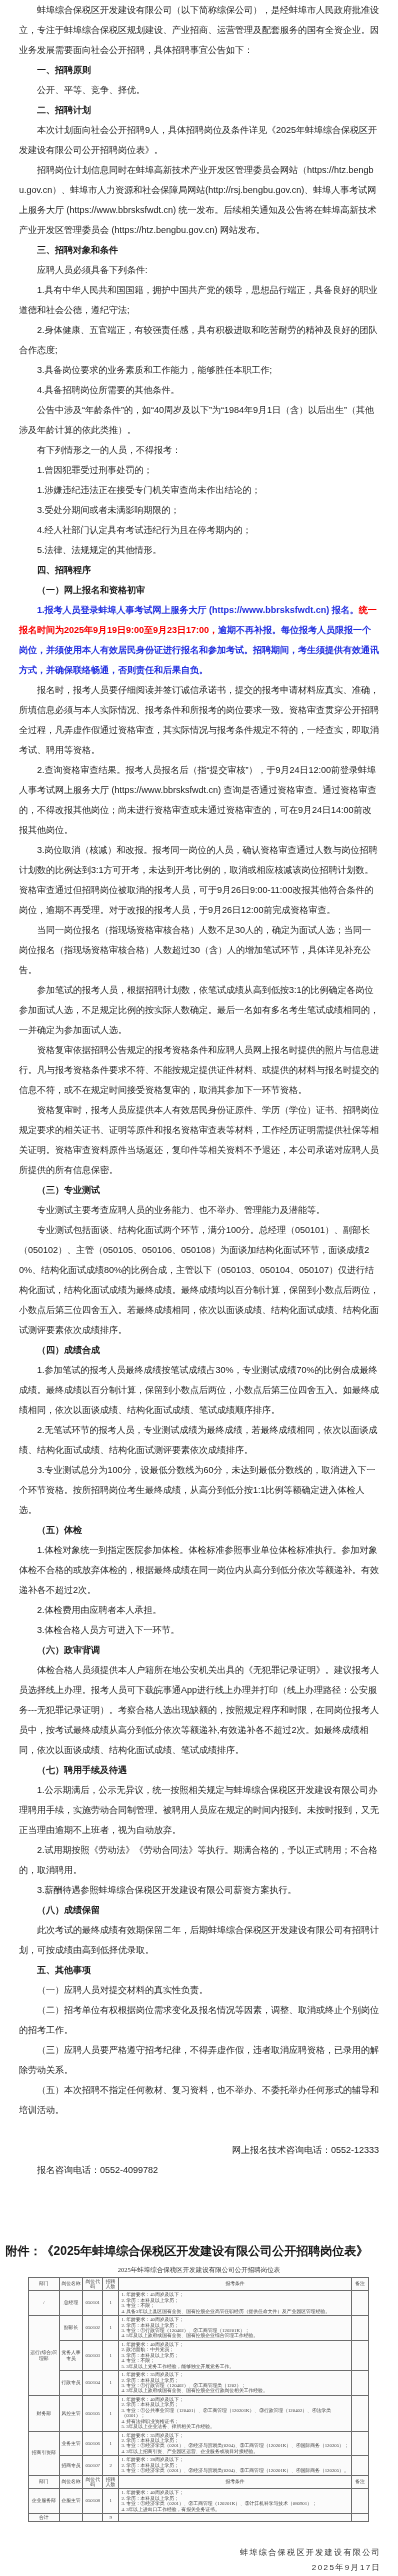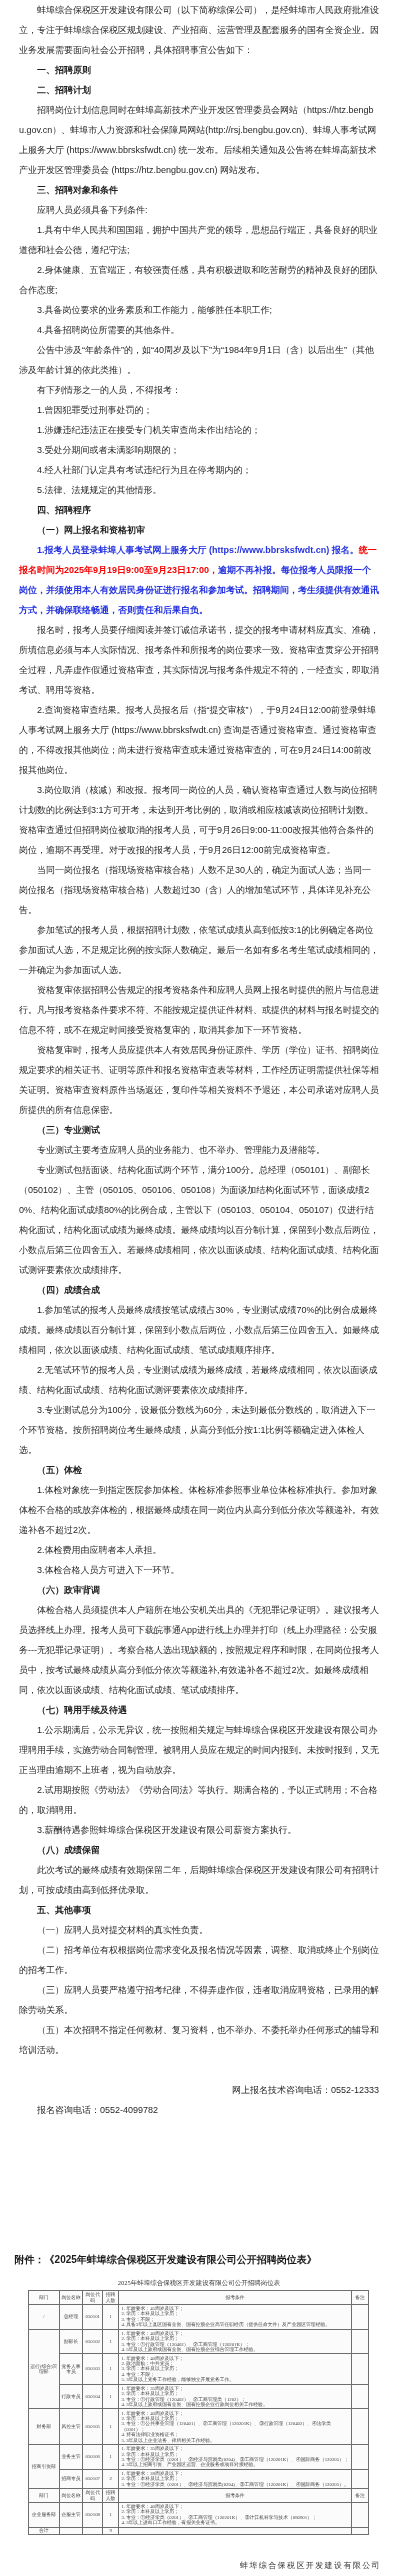--- a/index.html
+++ b/index.html
@@ -18,21 +18,21 @@
   }
   .para.heading { font-weight:bold; color:#1f1f1f; }
   .para.subheading { font-weight:bold; color:#1f1f1f; }
   .para.rich { font-weight:bold; }
   .para.gap-top { margin-top:20px;text-align:right; }
   .seg-blue { color:#2533e0; }
   .seg-red  { color:#f80000; }
 
   .attachment { position:absolute; top:2241px; left:0; right:0; }
   .attachment-title {
-    margin:9px; padding:0 5.6px; font-size:10px; font-weight:bold;
+    margin:0; padding:0 5.6px; font-size:12px; font-weight:bold;
     line-height:20px; color:#1a1a1a;
   }
   .sheet-wrap { margin-top:4.5px; }
   .sheet-title {
     text-align:center; font-family:"Liberation Serif", serif;
     font-size:6.5px; color:#3a3a3a; margin:0 0 2.3px 0;
   }
   table.job-table {
     border-collapse:collapse; table-layout:fixed;
     width:341px; margin-left:28px;
@@ -54,21 +54,23 @@
     font-size:8px; color:#333333; letter-spacing:1.4px; line-height:15.2px;
   }
 </style>
 </head>
 <body>
 
 <div class="page">
   <div class="doc-body">
       <p class="para normal">蚌埠综合保税区开发建设有限公司（以下简称综保公司），是经蚌埠市人民政府批准设立，专注于蚌埠综合保税区规划建设、产业招商、运营管理及配套服务的国有全资企业。因业务发展需要面向社会公开招聘，具体招聘事宜公告如下：</p>
       <p class="para heading">一、招聘原则</p>
+      <p class="para normal">公开、平等、竞争、择优。</p>
       <p class="para heading">二、招聘计划</p>
+      <p class="para normal">本次计划面向社会公开招聘9人，具体招聘岗位及条件详见《2025年蚌埠综合保税区开发建设有限公司公开招聘岗位表》。</p>
       <p class="para normal">招聘岗位计划信息同时在蚌埠高新技术产业开发区管理委员会网站（https://htz.bengbu.gov.cn）、蚌埠市人力资源和社会保障局网站(http://rsj.bengbu.gov.cn)、蚌埠人事考试网上服务大厅 (https://www.bbrsksfwdt.cn) 统一发布。后续相关通知及公告将在蚌埠高新技术产业开发区管理委员会 (https://htz.bengbu.gov.cn) 网站发布。</p>
       <p class="para heading">三、招聘对象和条件</p>
       <p class="para normal">应聘人员必须具备下列条件:</p>
       <p class="para normal">1.具有中华人民共和国国籍，拥护中国共产党的领导，思想品行端正，具备良好的职业道德和社会公德，遵纪守法;</p>
       <p class="para normal">2.身体健康、五官端正，有较强责任感，具有积极进取和吃苦耐劳的精神及良好的团队合作态度;</p>
       <p class="para normal">3.具备岗位要求的业务素质和工作能力，能够胜任本职工作;</p>
       <p class="para normal">4.具备招聘岗位所需要的其他条件。</p>
       <p class="para normal">公告中涉及“年龄条件”的，如“40周岁及以下”为“1984年9月1日（含）以后出生”（其他涉及年龄计算的依此类推）。</p>
       <p class="para normal">有下列情形之一的人员，不得报考：</p>
       <p class="para normal">1.曾因犯罪受过刑事处罚的；</p>

